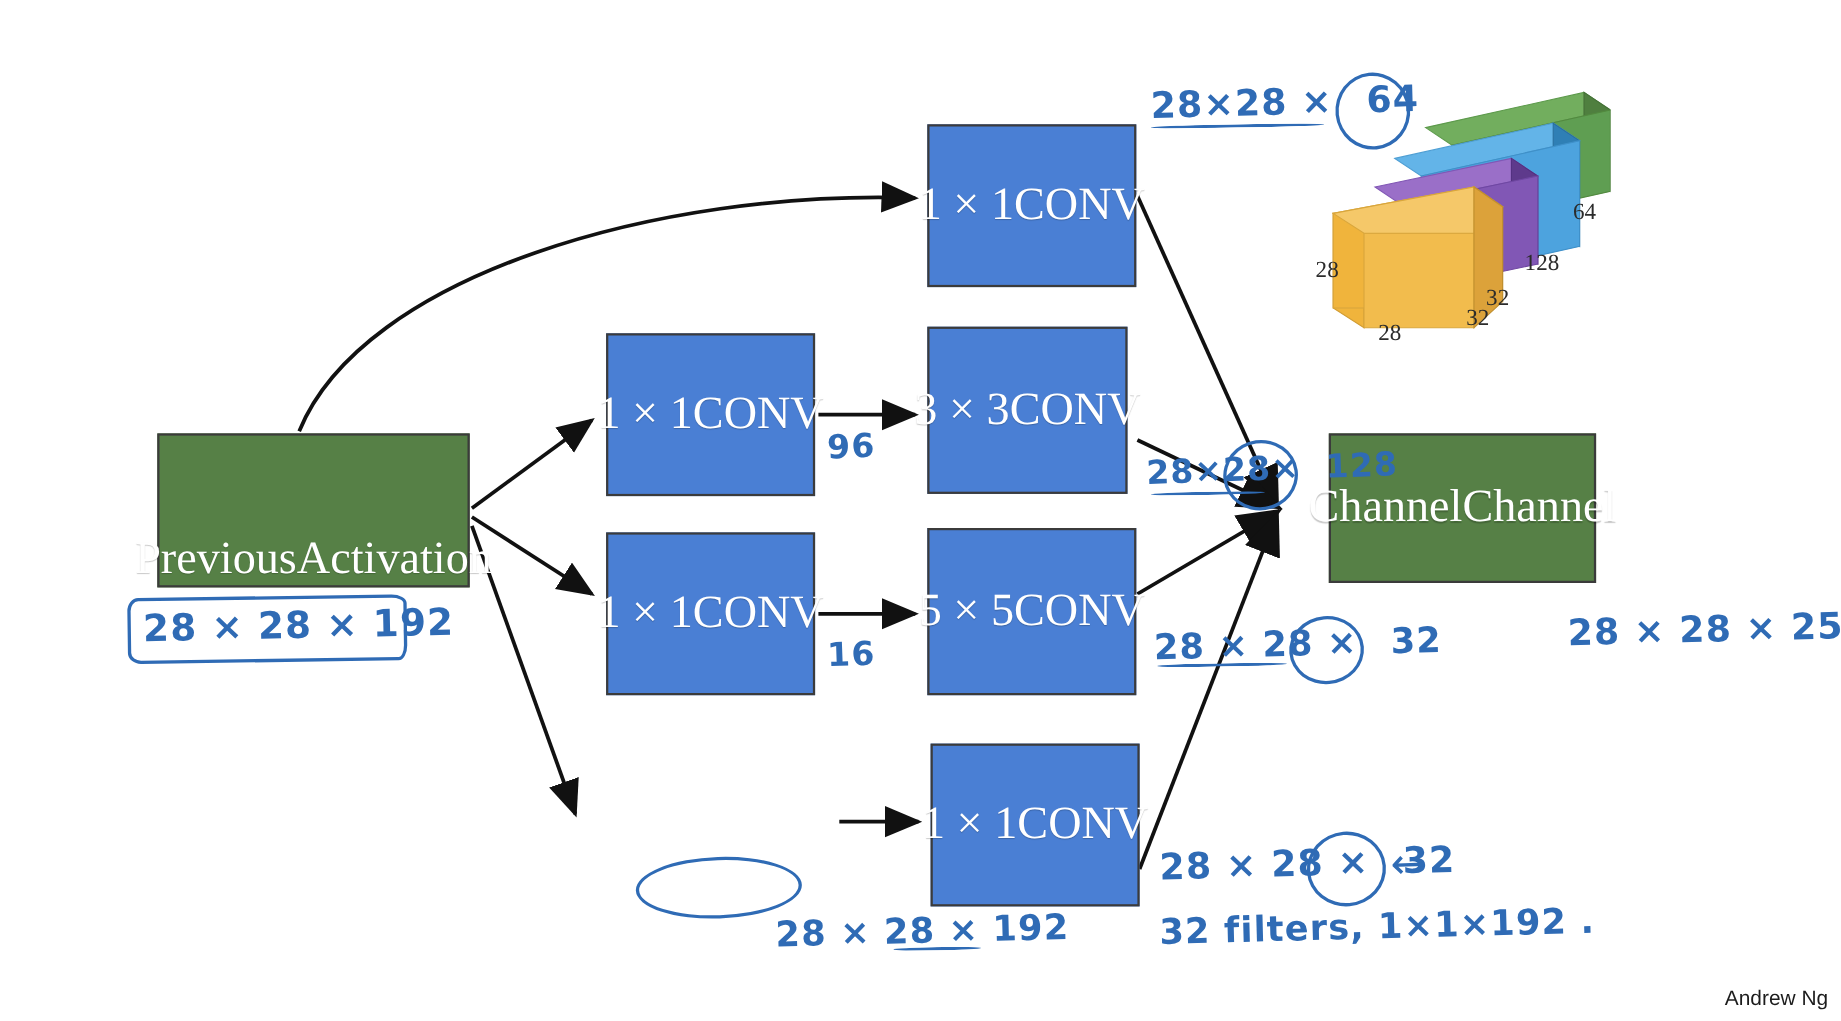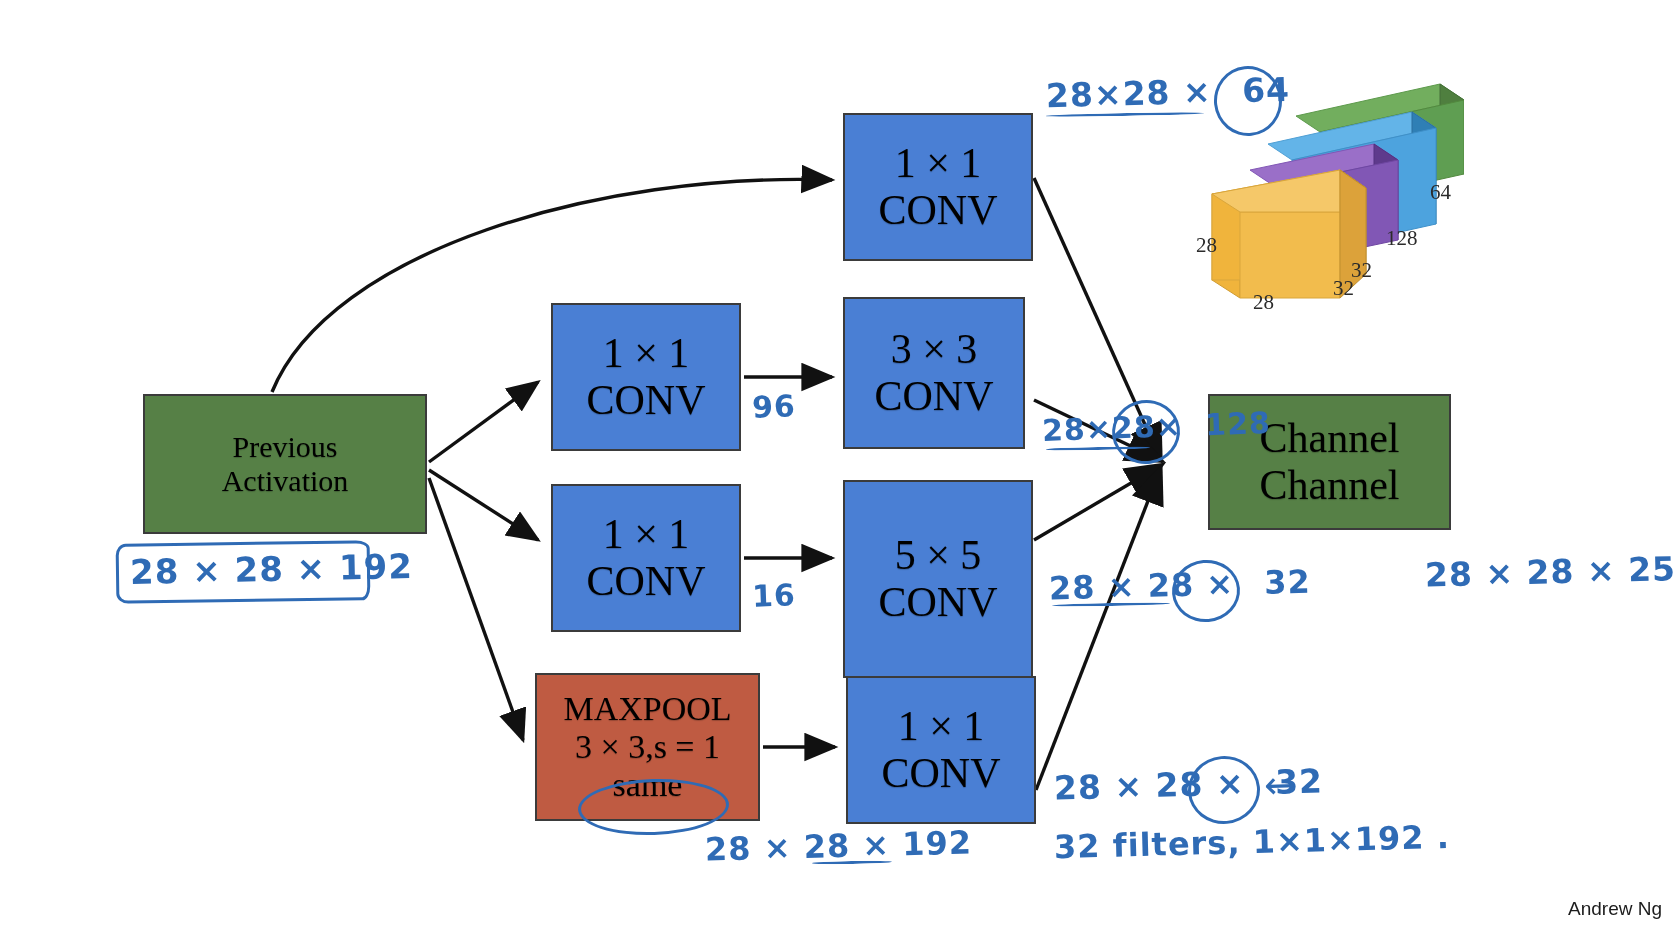--- a/index.html
+++ b/index.html
@@ -27,45 +27,44 @@
     letter-spacing: 0.5px;
     white-space: nowrap;
   }
 
   
   .node {
     position: absolute;
     box-sizing: border-box;
     border: 2px solid #3b3b3b;
     display: flex;
-    flex-direction: column;
     align-items: center;
     justify-content: center;
-    color: #000000;
+    color: #ffffff;
     font-family: "Liberation Serif", serif;
     text-align: center;
     line-height: 1.12;
     text-shadow: 0 1px 1px rgba(0,0,0,0.22);
   }
   .node.green  { background: #568046; }
   .node.blue   { background: #4a7fd4; }
   .node.brown  { background: #bf5b42; }
 
   .node .l1, .node .l2, .node .l3 {
     display: block;
     white-space: nowrap;
   }
 
   
-  #node-prev      { left: 143px;  top: 394px; width: 284px; height: 140px; font-size: 30px; }
+  #node-prev      { left: 143px;  top: 394px; width: 284px; height: 140px; font-size: 42px; align-items: flex-end; }
   #node-conv11a   { left: 843px;  top: 113px; width: 190px; height: 148px; font-size: 42px; }
   #node-conv11b   { left: 551px;  top: 303px; width: 190px; height: 148px; font-size: 42px; }
   #node-conv33    { left: 843px;  top: 297px; width: 182px; height: 152px; font-size: 42px; }
   #node-conv11c   { left: 551px;  top: 484px; width: 190px; height: 148px; font-size: 42px; }
-  #node-conv55    { left: 843px;  top: 480px; width: 190px; height: 198px; font-size: 42px; }
+  #node-conv55    { left: 843px;  top: 480px; width: 190px; height: 152px; font-size: 42px; }
   #node-maxpool   { left: 535px;  top: 673px; width: 225px; height: 148px; font-size: 32px; }
   #node-conv11d   { left: 846px;  top: 676px; width: 190px; height: 148px; font-size: 42px; }
   #node-concat    { left: 1168px; top: 394px; width: 243px; height: 136px; font-size: 42px; margin-left: 40px; }
 
   #node-maxpool .l1 { font-size: 34px; }
   #node-maxpool .l2 { font-size: 34px; }
   #node-maxpool .l3 { font-size: 34px; }
 
   
   #arrows {
@@ -234,25 +233,20 @@
   <div class="node blue" id="node-conv11c">
     <span class="l1">1 × 1</span>
     <span class="l2">CONV</span>
   </div>
 
   <div class="node blue" id="node-conv55">
     <span class="l1">5 × 5</span>
     <span class="l2">CONV</span>
   </div>
 
-  <div class="node brown" id="node-maxpool">
-    <span class="l1">MAXPOOL</span>
-    <span class="l2">3 × 3,s = 1</span>
-    <span class="l3">same</span>
-  </div>
 
   <div class="node blue" id="node-conv11d">
     <span class="l1">1 × 1</span>
     <span class="l2">CONV</span>
   </div>
 
   <div class="node green" id="node-concat">
     <span class="l1">Channel</span>
     <span class="l2">Channel</span>
   </div>

